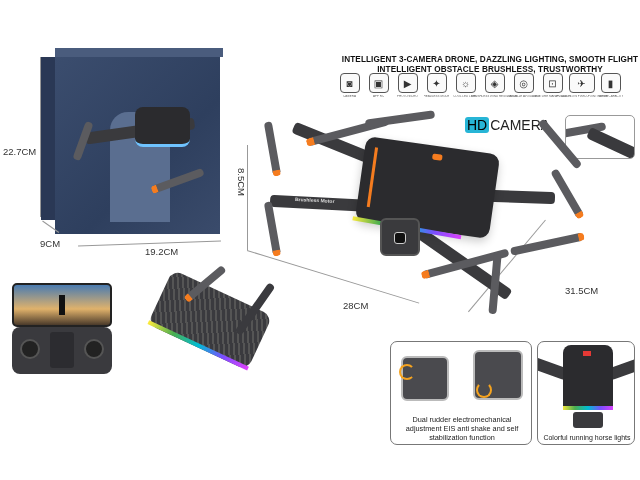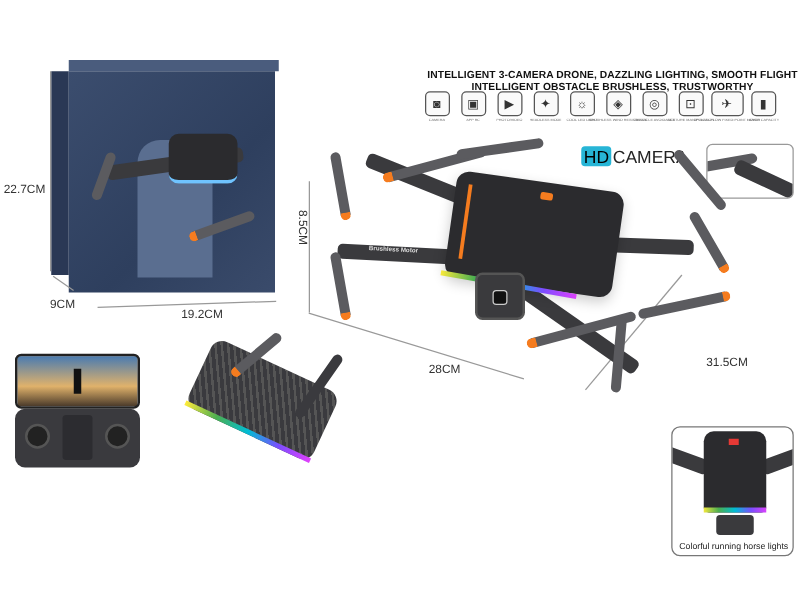--- a/index.html
+++ b/index.html
@@ -125,21 +125,21 @@
   <div class="abs line" style="left:40px;top:57px;width:1px;height:160px;"></div>
   <div class="abs dim" style="left:3px;top:146px;">22.7CM</div>
   <div class="abs line" style="left:42px;top:221px;width:1px;height:20px;transform:rotate(-55deg);transform-origin:top;"></div>
   <div class="abs dim" style="left:40px;top:238px;">9CM</div>
   <div class="abs line" style="left:78px;top:243px;width:143px;height:1px;transform:rotate(-2deg);"></div>
   <div class="abs dim" style="left:145px;top:246px;">19.2CM</div>
 
   <div class="abs dim dim-v" style="left:236px;top:168px;">8.5CM</div>
   <div class="abs line" style="left:247px;top:145px;width:1px;height:105px;"></div>
   <div class="abs line" style="left:247px;top:250px;width:180px;height:1px;transform:rotate(17deg);transform-origin:left;"></div>
-  <div class="abs dim" style="left:343px;top:290px;">28CM</div>
+  <div class="abs dim" style="left:343px;top:300px;">28CM</div>
   <div class="abs line" style="left:545px;top:220px;width:1px;height:120px;transform:rotate(40deg);transform-origin:top;"></div>
   <div class="abs dim" style="left:565px;top:285px;text-align:right;">31.5CM</div>
 
   <div class="abs" style="left:250px;top:115px;width:340px;height:200px;">
     <div class="abs arm" style="left:20px;top:83px;width:125px;transform:rotate(3deg);"></div>
     <div class="abs" style="left:45px;top:82px;font-size:5px;color:#ddd;font-weight:bold;transform:rotate(3deg);">Brushless Motor</div>
     <div class="abs arm" style="left:40px;top:25px;width:100px;transform:rotate(22deg);"></div>
     <div class="abs arm" style="left:180px;top:75px;width:125px;transform:rotate(2deg);"></div>
     <div class="abs arm" style="left:150px;top:140px;width:120px;transform:rotate(35deg);"></div>
     <div class="abs prop" style="left:55px;top:13px;width:85px;transform:rotate(-15deg);border-left:8px solid #f57c1f;"></div>
@@ -169,20 +169,27 @@
     <div class="abs stick" style="left:72px;top:12px;"></div>
     <div class="abs" style="left:38px;top:5px;width:24px;height:36px;background:#2c2c30;border-radius:3px;"></div>
   </div>
 
   <div class="abs folded">
     <div class="abs" style="left:0;bottom:0;width:100%;height:4px;background:linear-gradient(90deg,#ffeb3b,#4caf50,#00bcd4,#7c4dff,#e040fb);"></div>
   </div>
   <div class="abs prop" style="left:180px;top:280px;width:50px;transform:rotate(-40deg);border-left:6px solid #f57c1f;"></div>
   <div class="abs prop" style="left:225px;top:305px;width:60px;transform:rotate(-55deg);background:#3a3a3e;"></div>
 
+  <div class="abs panel" style="left:390px;top:341px;width:142px;height:104px;">
+    <div class="abs" style="left:10px;top:14px;width:48px;height:45px;background:#4a4a4e;border-radius:6px;border:2px solid #bbb;"></div>
+    <div class="abs" style="left:82px;top:8px;width:50px;height:50px;background:#4a4a4e;border-radius:6px;border:2px solid #bbb;"></div>
+    <div class="abs" style="left:8px;top:22px;width:16px;height:16px;border:2px solid #f5a31f;border-radius:50%;border-right-color:transparent;"></div>
+    <div class="abs" style="left:85px;top:40px;width:16px;height:16px;border:2px solid #f5a31f;border-radius:50%;border-top-color:transparent;"></div>
+    <div class="panel-cap" style="left:4px;top:73px;width:134px;">Dual rudder electromechanical adjustment EIS anti shake and self stabilization function</div>
+  </div>
 
   <div class="abs panel" style="left:537px;top:341px;width:98px;height:104px;">
     <div class="abs arm" style="left:-10px;top:20px;width:40px;transform:rotate(20deg);"></div>
     <div class="abs arm" style="left:70px;top:20px;width:40px;transform:rotate(-20deg);"></div>
     <div class="abs" style="left:25px;top:3px;width:50px;height:65px;background:#2b2b2e;border-radius:8px 8px 4px 4px;border-bottom:4px solid;border-image:linear-gradient(90deg,#ffeb3b,#4caf50,#00bcd4,#7c4dff,#e040fb) 1;">
       <div class="abs" style="left:20px;top:6px;width:8px;height:5px;background:#e53935;"></div>
     </div>
     <div class="abs" style="left:35px;top:70px;width:30px;height:16px;background:#3a3a3d;border-radius:3px;"></div>
     <div class="panel-cap" style="left:0;top:91px;width:98px;white-space:nowrap;font-size:7px;">Colorful running horse lights</div>
   </div>

